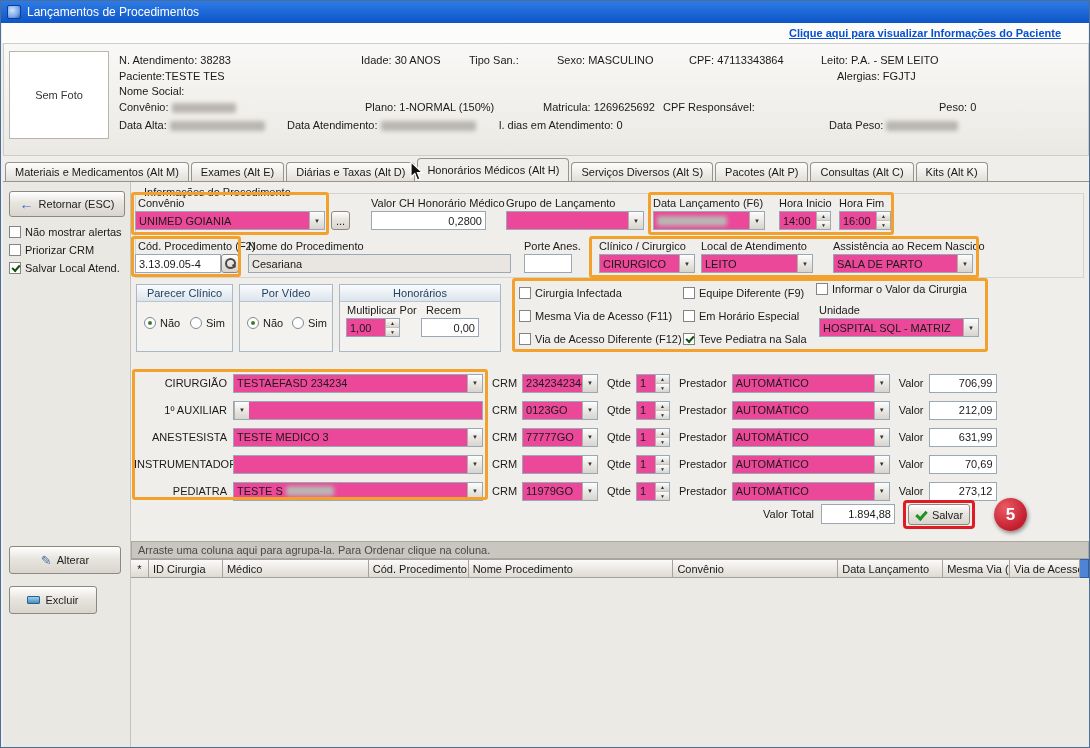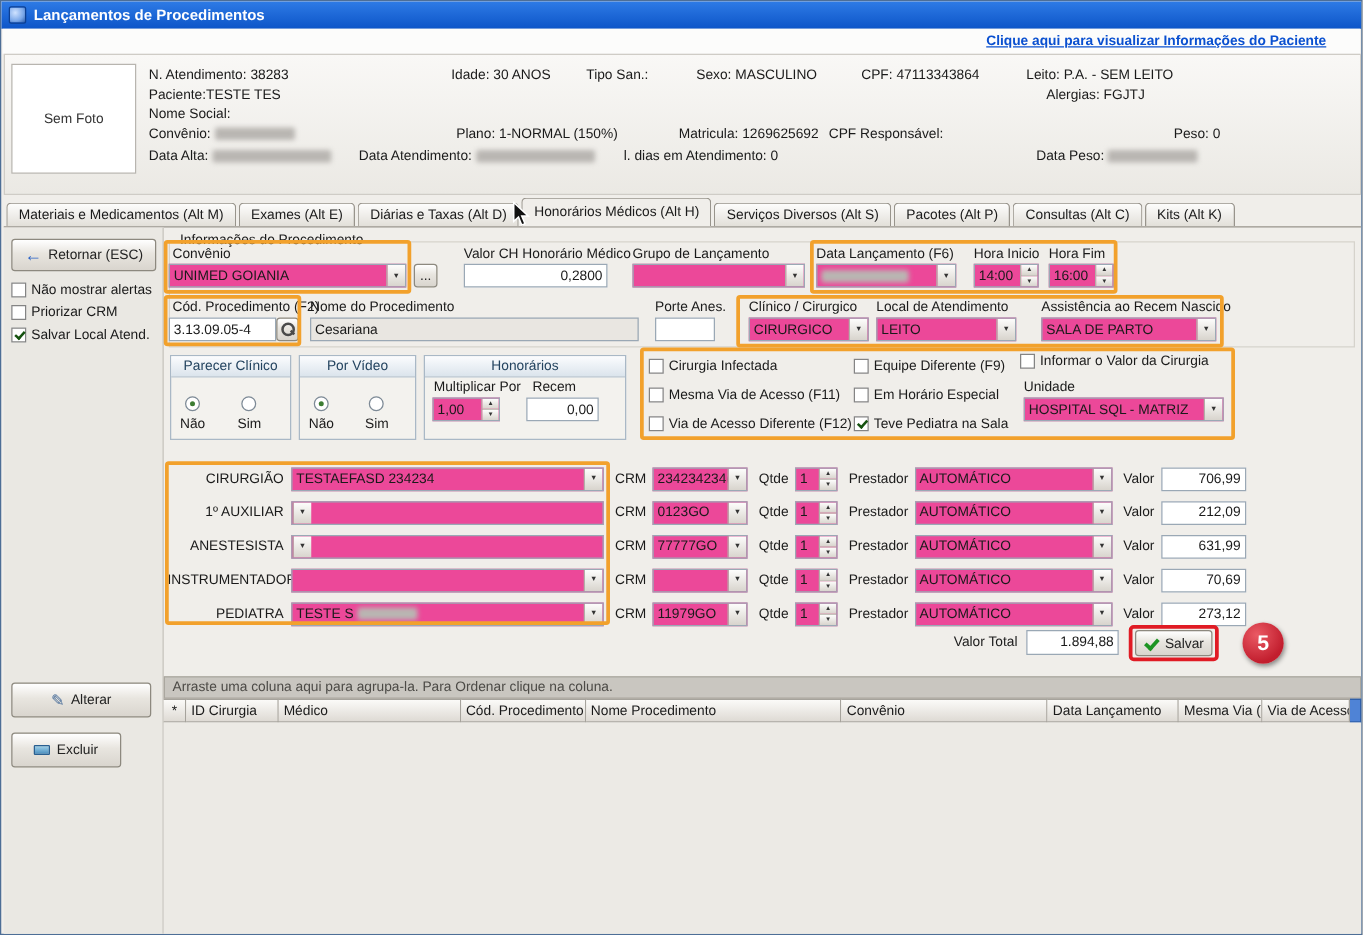--- a/index.html
+++ b/index.html
@@ -3,21 +3,21 @@
 <meta charset="utf-8">
 <style>
   * { margin:0; padding:0; box-sizing:border-box; }
   body { background:#6b6b6b; font-family:"Liberation Sans", sans-serif; }
   .win { position:relative; width:1090px; height:748px; margin:0 auto; background:#f0eeea;
          font-size:11px; color:#1a1a1a; overflow:hidden; border:1px solid #4d6e96; }
 
   
   .titlebar { position:absolute; left:0; top:0; right:0; height:22px;
               background:linear-gradient(#2e7be6,#0d55c8); color:#fff;
-              display:flex; align-items:center; gap:6px; padding:0 6px; font-size:12px;font-weight:bold; }
+              display:flex; align-items:center; gap:6px; padding:0 6px; font-size:12px; }
   .appicon { width:14px; height:14px; border-radius:2px;
              background:radial-gradient(circle at 35% 35%, #cfe2ff, #7aa7e8 60%, #2a5aa8); border:1px solid #0c3f92; }
 
   
   .linkrow { position:absolute; left:1px; top:22px; right:1px; height:20px; background:#fcfcfb; }
   .patlink { position:absolute; right:28px; top:26px; color:#0a50d0; text-decoration:underline;
              font-weight:bold; font-size:11px; cursor:pointer; white-space:nowrap; }
 
   
   .patient { position:absolute; left:2px; top:42px; width:1086px; height:113px;
@@ -61,21 +61,21 @@
         display:flex; align-items:center; justify-content:center; font-size:6px; color:#333; cursor:pointer; }
   .sbs { width:14px; display:flex; flex-direction:column; border-left:1px solid #b3afa8; }
   .sb { flex:1; font-size:5px; display:flex; align-items:center; justify-content:center;
         background:linear-gradient(#fdfdfc,#d8d4cd); color:#333; cursor:pointer; }
   .sb + .sb { border-top:1px solid #c6c2bb; }
 
   .cbi { position:absolute; display:flex; align-items:center; gap:4px; height:14px; white-space:nowrap; cursor:pointer; }
   .cb { width:12px; height:12px; min-width:12px; background:#fff; border:1px solid #848484; position:relative; }
   .cb.on::after { content:""; position:absolute; left:2px; top:2px; width:6px; height:3px;
                   border-left:2px solid #15520f; border-bottom:2px solid #15520f; transform:rotate(-48deg); }
-  .radi { position:absolute; display:flex; align-items:center; gap:4px; cursor:pointer;flex-direction:column; }
+  .radi { position:absolute; display:flex; align-items:center; gap:4px; cursor:pointer; }
   .rad { width:12px; height:12px; border:1px solid #7d8a96; border-radius:50%; background:#fff; position:relative; }
   .rad.on::after { content:""; position:absolute; left:3px; top:3px; width:4px; height:4px;
                    border-radius:50%; background:#3d7d33; }
 
   .gbox { position:absolute; border:1px solid #a9b8c6; background:#f3f2ee; }
   .gbt { height:17px; background:linear-gradient(#fbfcfe,#dbe4ec); border-bottom:1px solid #b9c6d2;
          display:flex; align-items:center; justify-content:center; color:#23435f; }
 
   .formbox { position:absolute; left:134px; top:192px; width:949px; height:85px;
              border:1px solid #d6d3cc; pointer-events:none; }
@@ -413,20 +413,21 @@
       </div>
     <span class="tlbl">Valor</span>
     <div class="in num tval">
         <span>212,09</span>
       </div>
   </div>
 
   <div class="team-row" style="top:426px">
     <span class="trole">ANESTESISTA</span>
     <div class="cmb tname">
+        <span class="cv">TESTE MEDICO 3</span>
         <span class="ca">▼</span>
       </div>
     <span class="tlbl">CRM</span>
     <div class="cmb tcrm">
         <span class="cv">77777GO</span>
         <span class="ca">▼</span>
       </div>
     <span class="tlbl">Qtde</span>
     <div class="spin tqt">
         <span class="cv">1</span>

